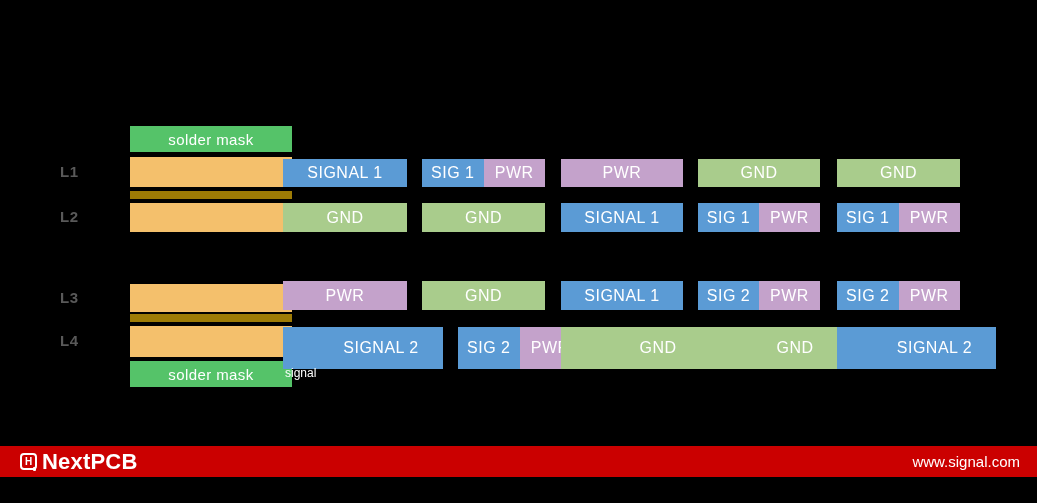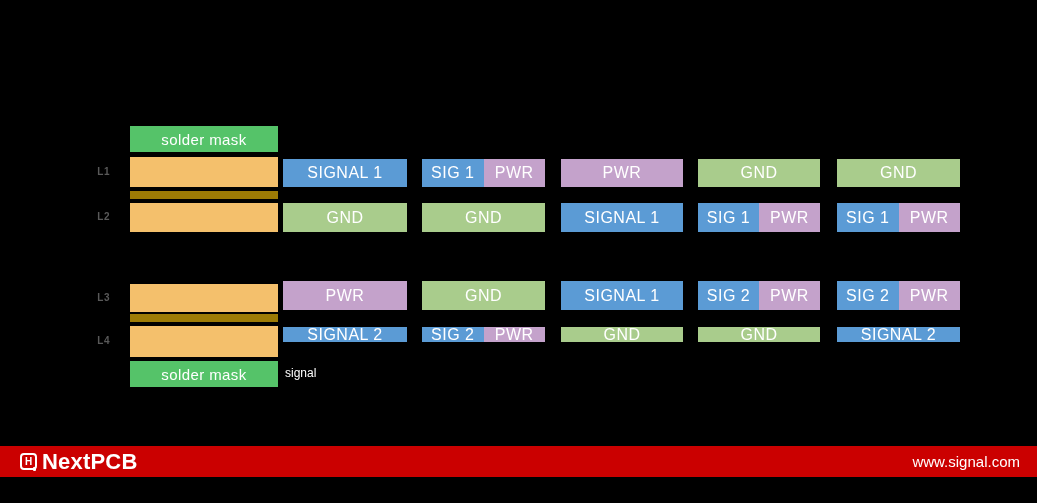--- a/index.html
+++ b/index.html
@@ -1,52 +1,52 @@
 <!DOCTYPE html>
 <html style="--bg: #000000; --signal: #5b9bd5; --ground: #a9cc8c; --power: #c4a2cb; --sm: #55c369; --cu: #f4c06c; --pp: #9d7b05; --core: #684c1f; --lid: #595959; --red: #cb0000;"><head>
 <meta charset="utf-8">
 <style>
   html,body{margin:0;padding:0;background:#000;}
   .canvas{position:relative;width:1037px;height:503px;background:var(--bg,#000);overflow:hidden;
           font-family:"Liberation Sans","DejaVu Sans",sans-serif;}
 
   
-  .stack-layer{position:absolute;left:130px;width:148px;display:flex;align-items:center;justify-content:center;}
+  .stack-layer{position:absolute;left:130px;width:162px;display:flex;align-items:center;justify-content:center;}
   .sm{background:var(--sm,#55c369);color:#fff;font-size:15px;letter-spacing:.4px;}
   .sm.top{top:126px;height:26px;}
   .sm.bottom{top:361px;height:26px;}
   .cu{background:var(--cu,#f4c06c);}
   .cu1{top:157px;height:30px;}
   .cu2{top:203px;height:29px;}
   .cu3{top:284px;height:28px;}
   .cu4{top:326px;height:31px;}
   .pp{background:var(--pp,#9d7b05);}
   .pp1{top:191px;height:8px;}
   .pp2{top:314px;height:8px;}
   .core{top:232px;height:52px;background:var(--core,#684c1f);color:#f8f6f0;font-size:15px;letter-spacing:.4px;}
 
   
-  .lid{position:absolute;left:60px;width:50px;text-align:right;color:var(--lid,#595959);
-       font-size:10px;font-weight:700;line-height:16px;letter-spacing:.5px;}
+  .lid{position:absolute;left:60px;width:50px;text-align:left;color:var(--lid,#595959);
+       font-size:15px;font-weight:700;line-height:16px;letter-spacing:.5px;}
   .lid1{top:164px;} .lid2{top:209px;} .lid3{top:290px;} .lid4{top:333px;}
 
   
   .option-col{position:absolute;top:0;bottom:0;}
   .col1{left:283px;width:124px;}
   .col2{left:422px;width:123px;}
   .col3{left:561px;width:122px;}
   .col4{left:698px;width:122px;}
   .col5{left:837px;width:123px;}
   .cell{position:absolute;left:0;width:100%;display:flex;align-items:stretch;
         color:#fff;font-size:16px;letter-spacing:.5px;}
   .cell > span{flex:1;display:flex;align-items:center;justify-content:center;}
   .row1{top:159px;height:28px;}
   .row2{top:203px;height:29px;}
   .row3{top:281px;height:29px;}
-  .row4{top:327px;height:15px;}
+  .row4{top:327px;height:42px;padding-left:36px;}
   .signal{background:var(--signal,#5b9bd5);}
   .ground{background:var(--ground,#a9cc8c);}
   .power{background:var(--power,#c4a2cb);}
 
   
   .caption{position:absolute;left:285px;top:366px;color:#fff;font-size:12px;}
 
   
   .footer{position:absolute;left:0;top:446px;width:100%;height:31px;background:var(--red,#cb0000);
           display:flex;align-items:center;justify-content:space-between;box-sizing:border-box;padding:0 17px 0 20px;}

